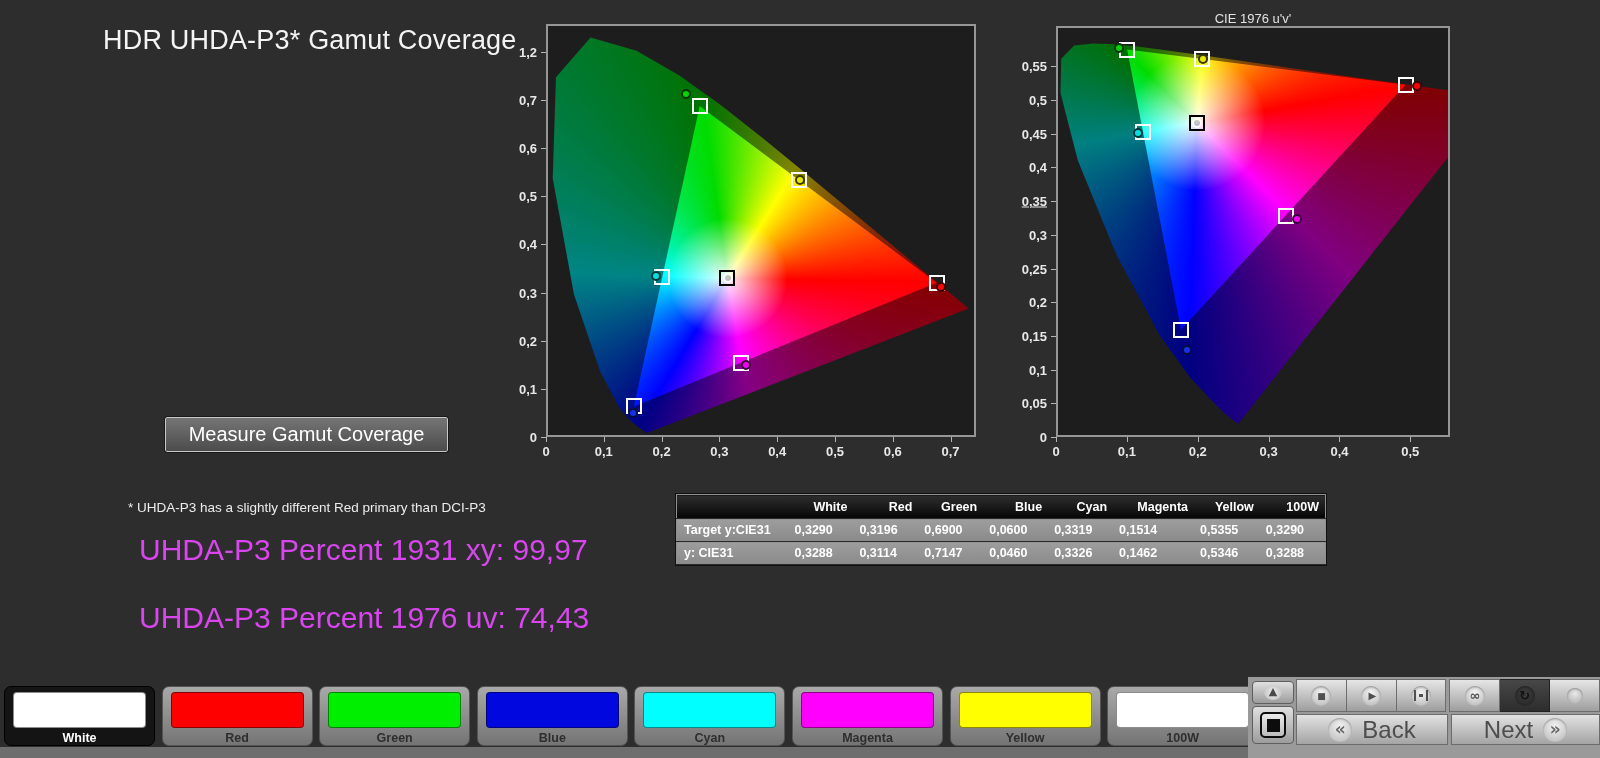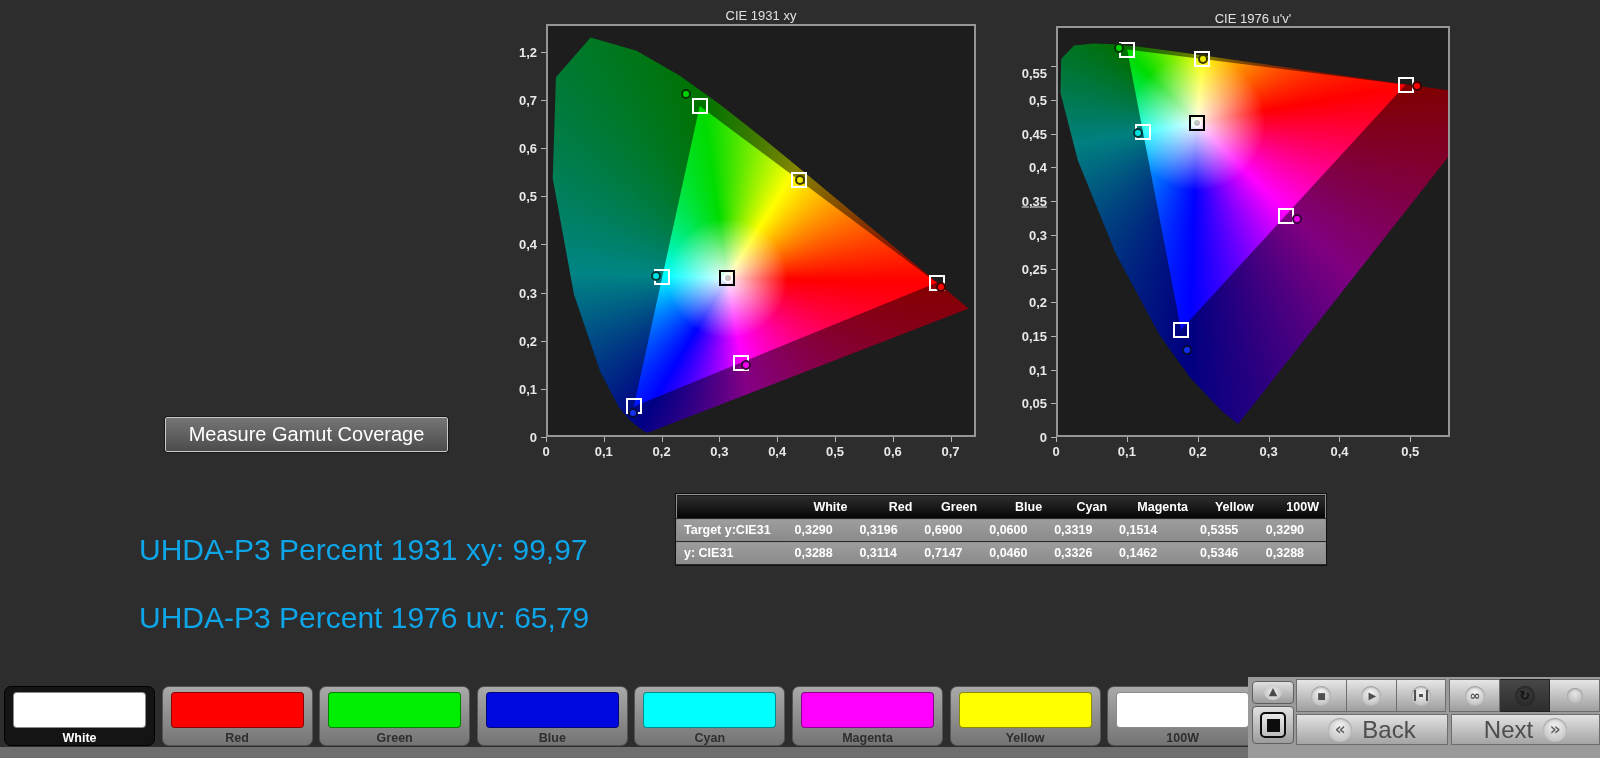--- a/index.html
+++ b/index.html
@@ -7,21 +7,21 @@
     font-family:"Liberation Sans","DejaVu Sans",sans-serif; -webkit-user-select:none; user-select:none; }
   #app { position:relative; width:1600px; height:758px; background:#2d2d2d; color:#f0f0f0; }
 
   .page-title { position:absolute; left:103px; top:25px; font-size:27px; letter-spacing:0.2px; color:#f4f4f4; }
 
   .measure-btn { position:absolute; left:165px; top:417px; width:283px; height:35px;
     background:linear-gradient(#757575,#4c4c4c); border:1px solid #c8c8c8; outline:1px solid #1a1a1a;
     color:#fff; font-size:20px; font-family:inherit; cursor:pointer; border-radius:2px; }
 
   .footnote { position:absolute; left:128px; top:500px; font-size:13.5px; color:#ececec; }
-  .pct-line { position:absolute; left:139px; font-size:30px; color:#0ea5e9; }
+  .pct-line { position:absolute; left:139px; font-size:30px; color:#d946ef; }
   .pct-1931 { top:533px; } .pct-1976 { top:601px; }
 
   
   .chart-title { position:absolute; font-size:13px; color:#e2e2e2; text-align:center; }
   .ct-1 { left:546px; top:8px; width:430px; } .ct-2 { left:1056px; top:11px; width:394px; }
   .chart { position:absolute; }
   .chart-1 { left:546px; top:24px; width:430px; height:413px; }
   .chart-2 { left:1056px; top:26px; width:394px; height:411px; }
   .plot { position:absolute; inset:0; background:#1d1d1d; border:2px solid #969696; overflow:hidden; }
   .layer { position:absolute; inset:0; }
@@ -96,27 +96,28 @@
   .back-btn { left:48px; width:152px; } .next-btn { left:203px; width:149px; }
   .nav-chevron { font-family:"DejaVu Sans",sans-serif; font-size:17px; font-weight:700; width:24px; height:24px;
     border-radius:50%; background:radial-gradient(circle at 50% 35%,#f2f2f2,#b5b5b5);
     box-shadow:inset 0 1px 2px rgba(0,0,0,0.3); line-height:23px; text-align:center; color:#666; }
 </style>
 </head>
 <body>
 
 <div id="app">
 
+  <div class="page-title">HDR UHDA-P3* Gamut Coverage</div>
 
   <button class="measure-btn">Measure Gamut Coverage</button>
 
+  <div class="footnote">* UHDA-P3 has a slightly different Red primary than DCI-P3</div>
   <div class="pct-line pct-1931">UHDA-P3 Percent 1931 xy: 99,97</div>
-  <div class="pct-line pct-1976">UHDA-P3 Percent 1976 uv: 65,79</div>
-
-  <div class="chart-title ct-1">CIE 1931 xy</div>
+  <div class="pct-line pct-1976">UHDA-P3 Percent 1976 uv: 74,43</div>
+
   <div class="chart chart-1" id="chart0">
     <div class="plot">
         <div class="layer" style="background: conic-gradient(from -8deg at 42.14% 61.68%, rgb(0, 220, 0) 0deg, rgb(255, 255, 0) 40deg, rgb(255, 0, 0) 99deg, rgb(255, 0, 255) 178deg, rgb(0, 0, 255) 219deg, rgb(0, 255, 255) 280deg, rgb(0, 220, 0) 360deg); filter: brightness(0.52); clip-path: polygon(23.4% 99.42%, 23.04% 99.41%, 22.1% 98.73%, 21.05% 97.94%, 19.35% 96.54%, 16.68% 93.26%, 12.27% 84.53%, 6.1% 65.62%, 1.1% 37.25%, 1.87% 12.56%, 9.99% 2.82%, 20.79% 6.07%, 30.86% 12.09%, 40.54% 19.31%, 50.15% 27.21%, 59.69% 35.35%, 68.88% 43.29%, 77.31% 50.56%, 84.27% 56.59%, 89.49% 61.07%, 92.94% 64.07%, 95.15% 65.97%, 96.64% 67.26%, 98.75% 69.08%);"></div>
         <div class="layer" style="background: radial-gradient(circle at 42.14% 61.68%, rgba(255, 255, 255, 0.95) 0%, rgba(255, 255, 255, 0) 17%), conic-gradient(from -8deg at 42.14% 61.68%, rgb(0, 220, 0) 0deg, rgb(255, 255, 0) 40deg, rgb(255, 0, 0) 99deg, rgb(255, 0, 255) 178deg, rgb(0, 0, 255) 219deg, rgb(0, 255, 255) 280deg, rgb(0, 220, 0) 360deg); clip-path: polygon(91.21% 62.75%, 35.62% 19.58%, 20.16% 93.01%);"></div>
         <div class="marker-square" style="left: 42.0296%; top: 61.655%; border-color: rgb(0, 0, 0); border-width: 2.5px;"></div>
         <div class="marker-dot" style="left: 42.1371%; top: 61.6783%; border-color: rgb(255, 255, 255); background: rgba(0, 0, 0, 0.2);"></div>
         <div class="marker-square" style="left: 91.2097%; top: 62.7506%;"></div>
         <div class="marker-dot" style="left: 92.3118%; top: 63.7063%; background: rgb(255, 0, 0);"></div>
         <div class="marker-square" style="left: 35.6183%; top: 19.5804%;"></div>
         <div class="marker-dot" style="left: 32.3387%; top: 16.7016%; background: rgb(0, 212, 0);"></div>
@@ -213,21 +214,21 @@
       <div class="ticklabel yticklabel" style="top: 50.8197%;">0,3</div>
       <div class="tickline ytickline" style="top: 42.623%;"></div>
       <div class="ticklabel yticklabel" style="top: 42.623%; text-decoration: underline;">0,35</div>
       <div class="tickline ytickline" style="top: 34.4262%;"></div>
       <div class="ticklabel yticklabel" style="top: 34.4262%;">0,4</div>
       <div class="tickline ytickline" style="top: 26.2295%;"></div>
       <div class="ticklabel yticklabel" style="top: 26.2295%;">0,45</div>
       <div class="tickline ytickline" style="top: 18.0328%;"></div>
       <div class="ticklabel yticklabel" style="top: 18.0328%;">0,5</div>
       <div class="tickline ytickline" style="top: 9.83607%;"></div>
-      <div class="ticklabel yticklabel" style="top: 9.83607%; margin-top: 7px;">0,55</div>
+      <div class="ticklabel yticklabel" style="top: 9.83607%;">0,55</div>
     </div>
 
   <table class="meas-table" id="measTable">
     <thead>
         <tr>
           <th style="width: 112px;"></th>
           <th>White</th>
           <th>Red</th>
           <th>Green</th>
           <th>Blue</th>

